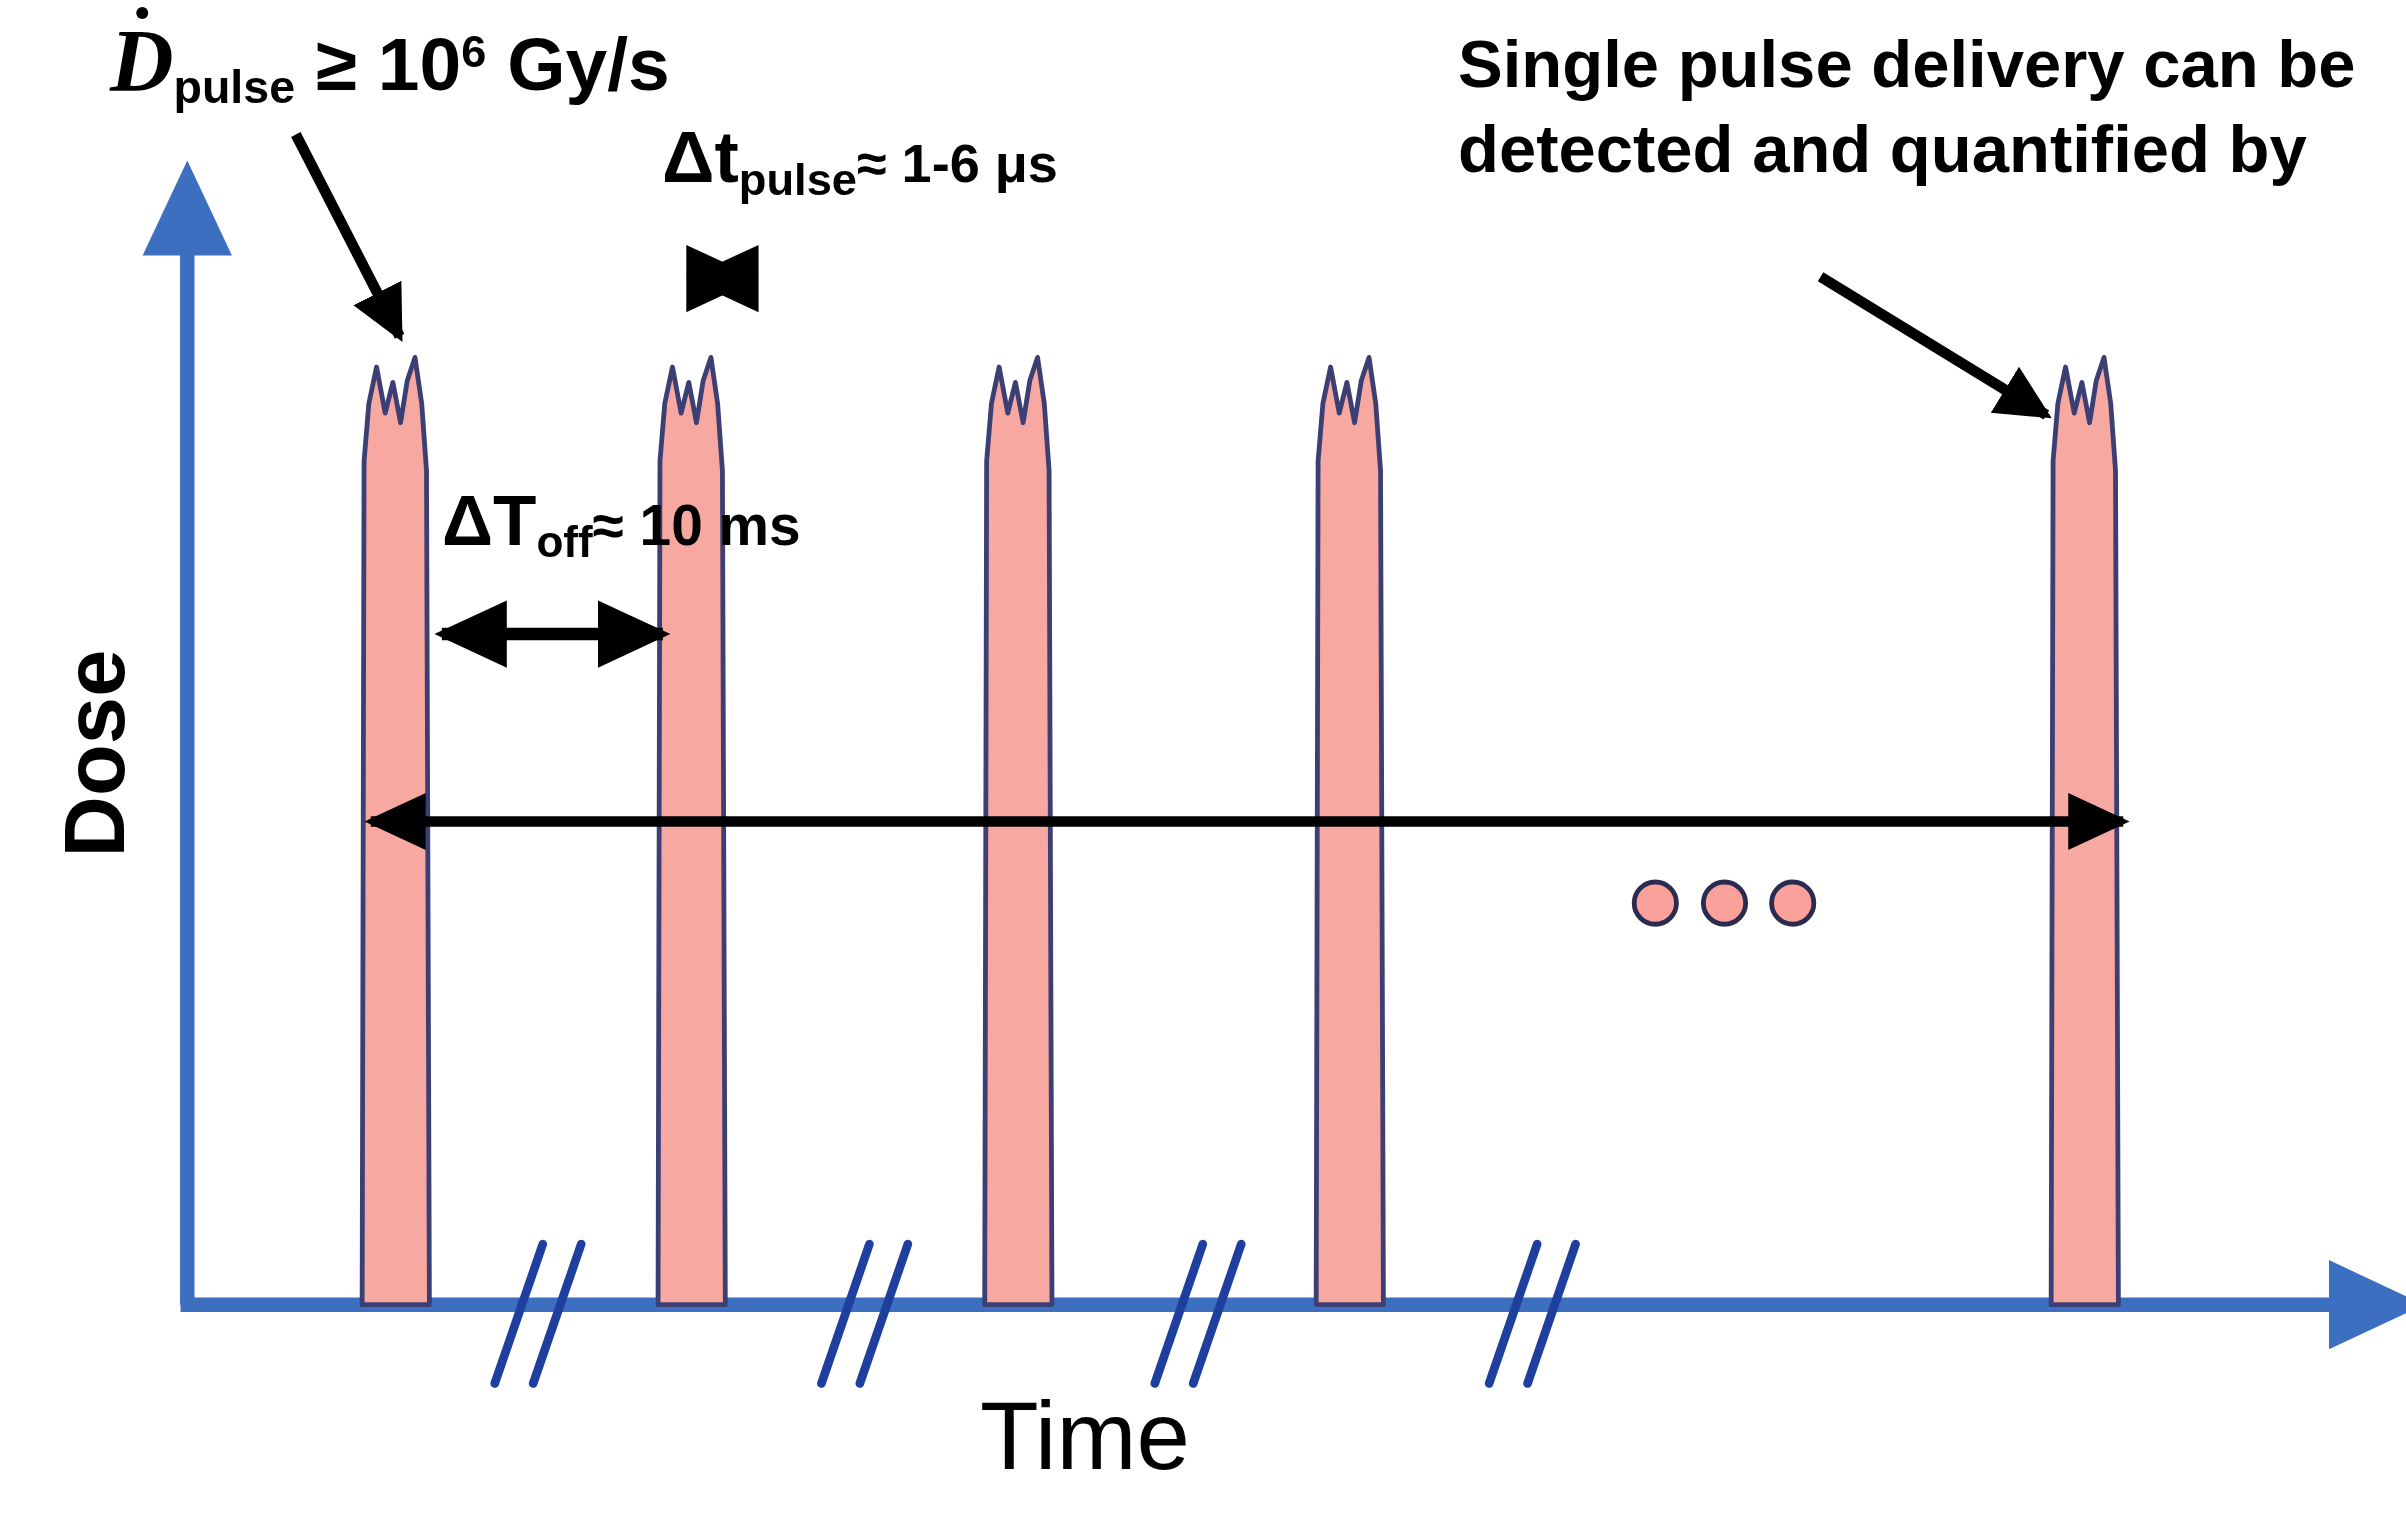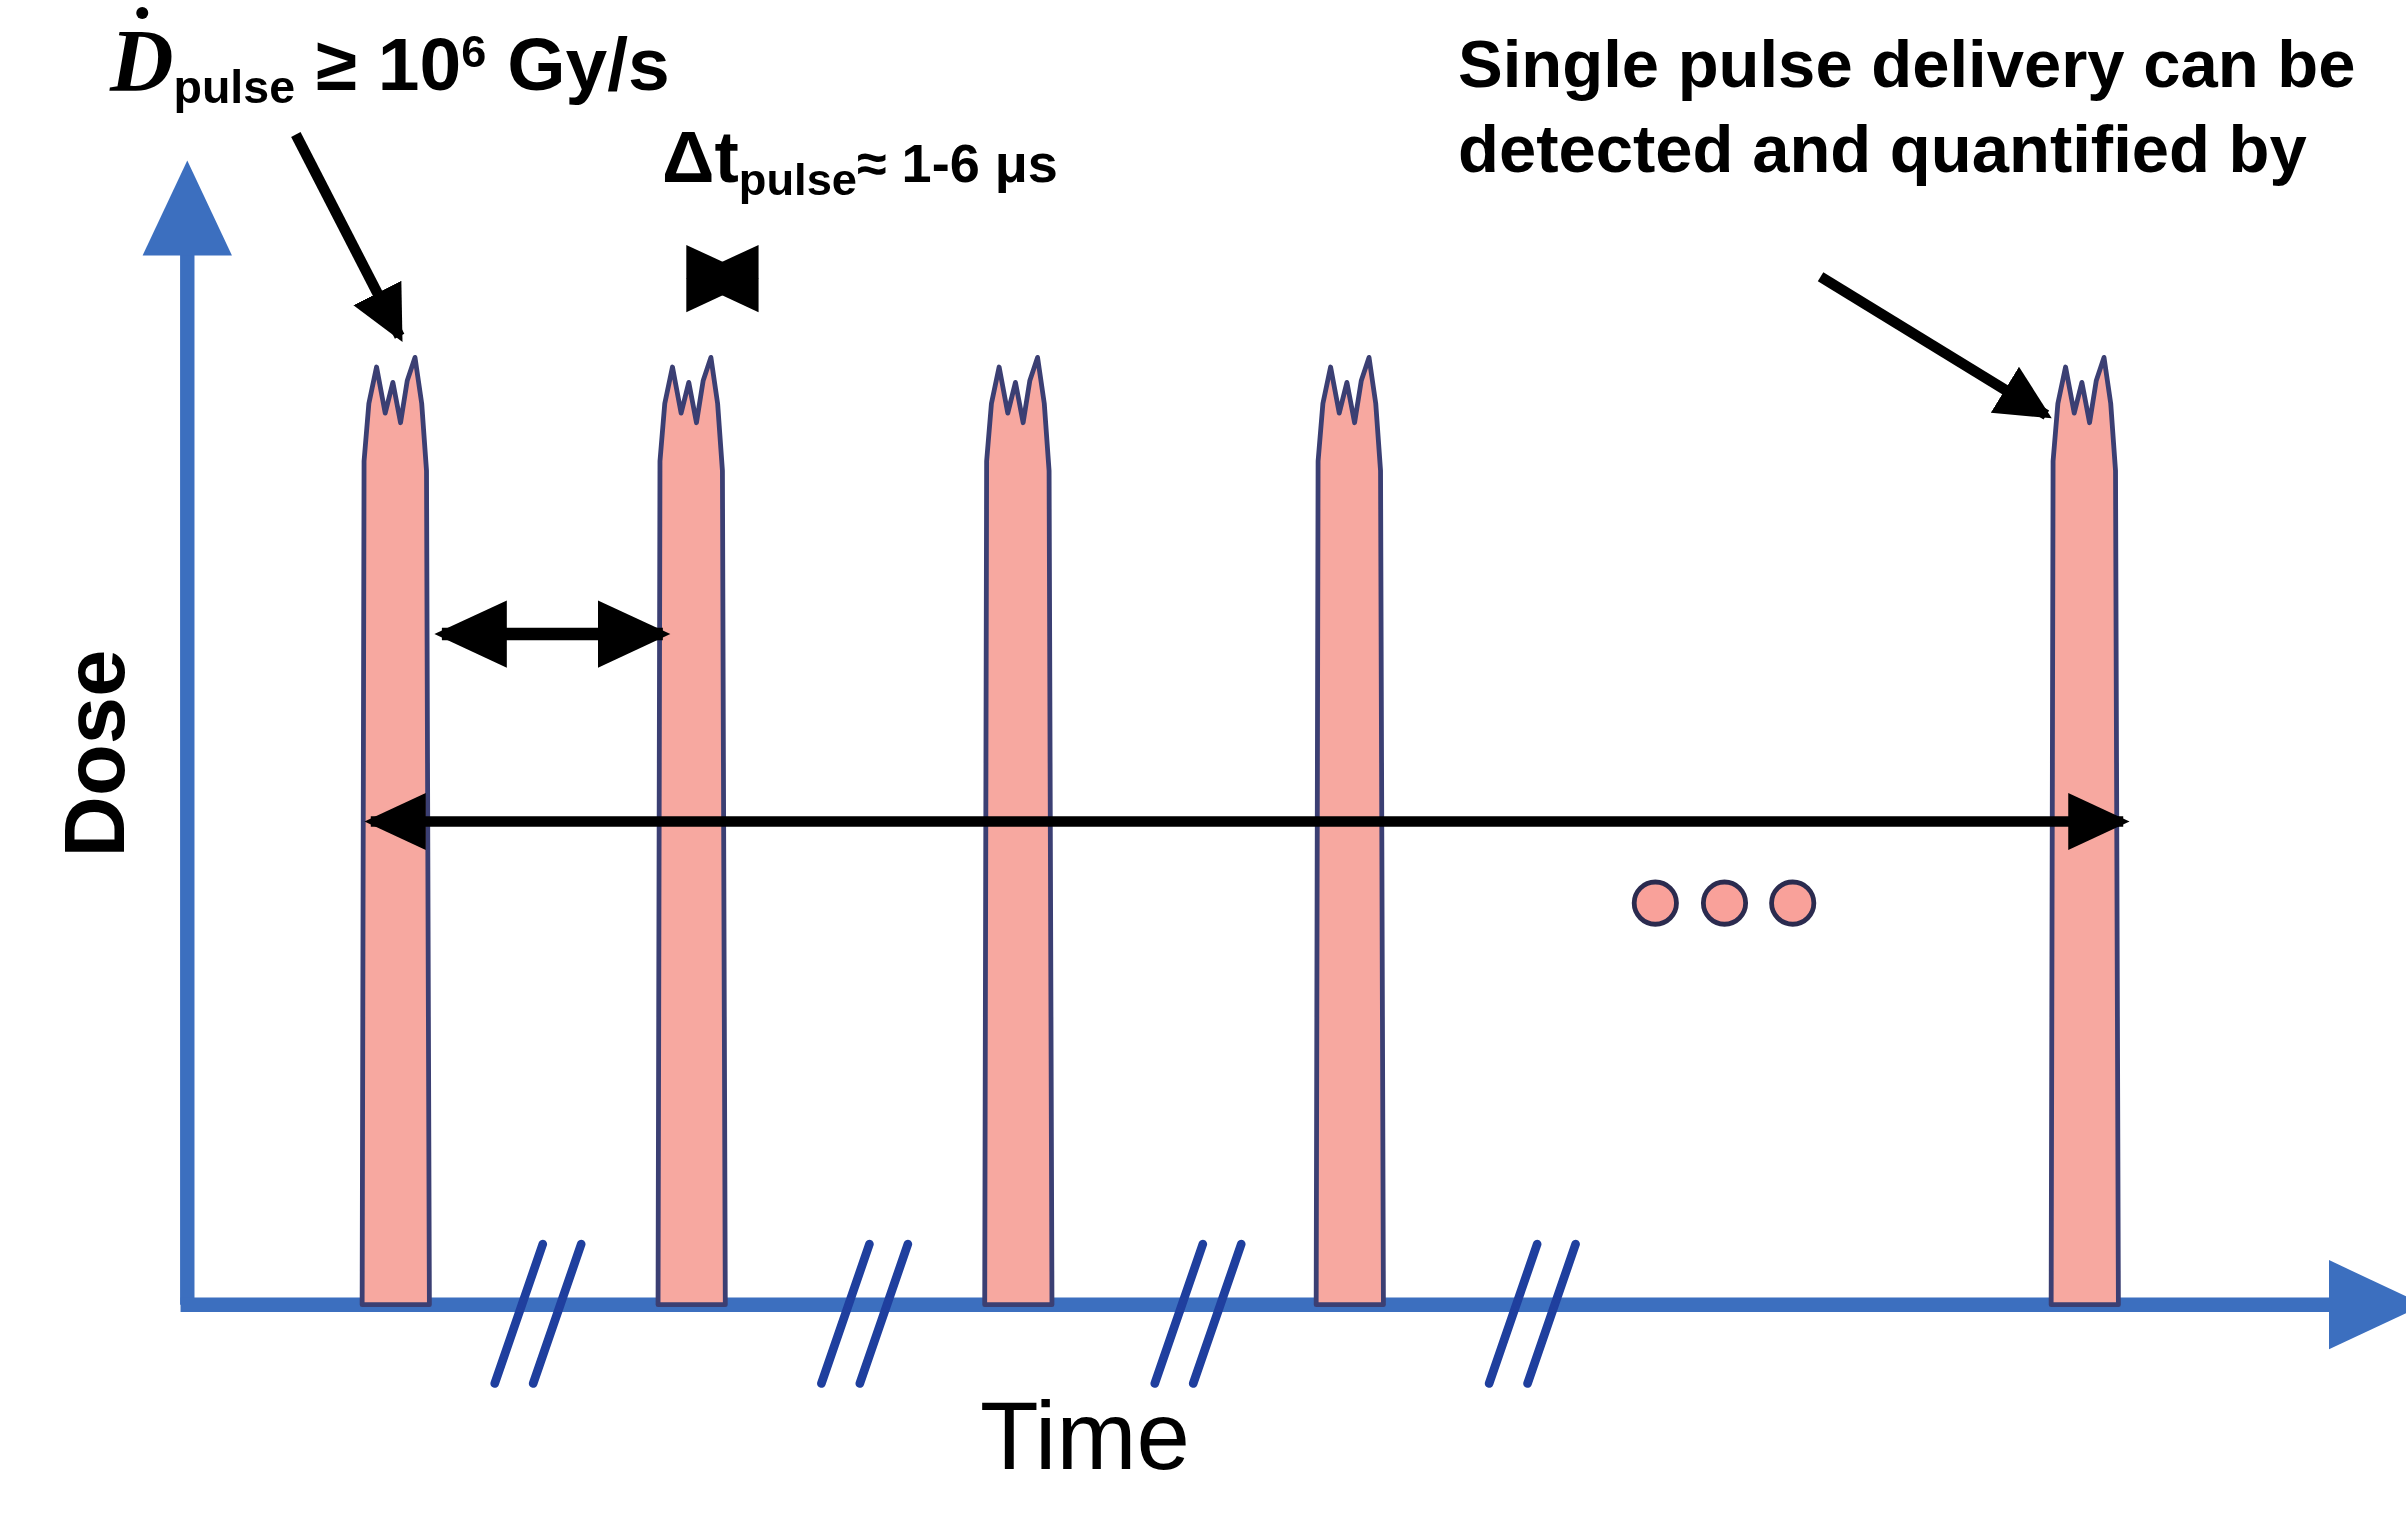--- a/index.html
+++ b/index.html
@@ -260,20 +260,23 @@
   <div class="lbl" id="dose-rate-label">
     <span class="ital">D<span class="dot"></span></span><span class="sub">pulse</span>
     <span>≥ 10</span><span class="sup">6</span>
     <span>Gy/s</span>
   </div>
 
   <div class="lbl" id="dt-pulse-label">
     <span>Δt</span><span class="sub">pulse</span><span class="unit">≈ 1-6 μs</span>
   </div>
 
+  <div class="lbl" id="dt-off-label">
+    <span>ΔT</span><span class="sub">off</span><span class="unit">≈ 10 ms</span>
+  </div>
 
 
   <div id="callout-note">
     <div>Single pulse delivery can be</div>
     <div>detected and quantified by</div>
   </div>
 
   <div class="lbl" id="y-axis-title">Dose</div>
   <div class="lbl" id="x-axis-title">Time</div>
 

